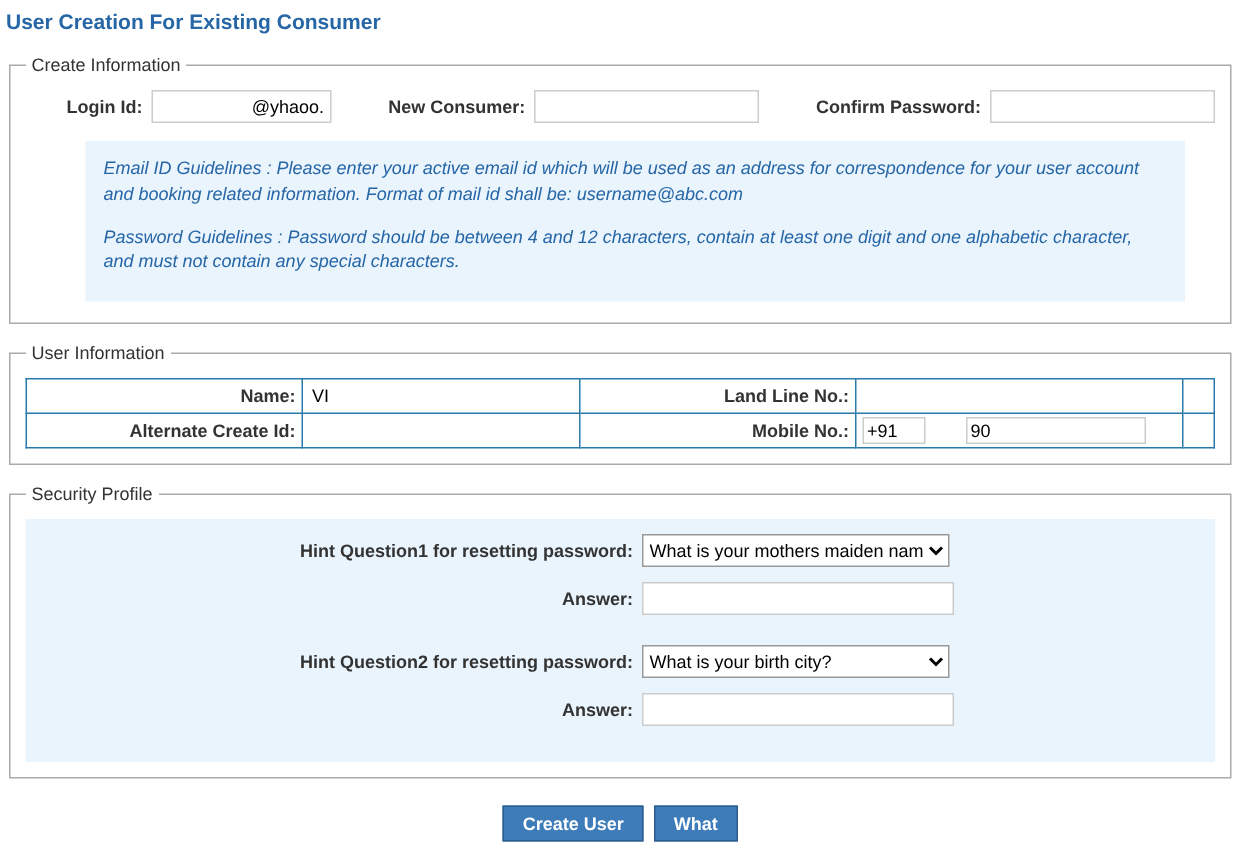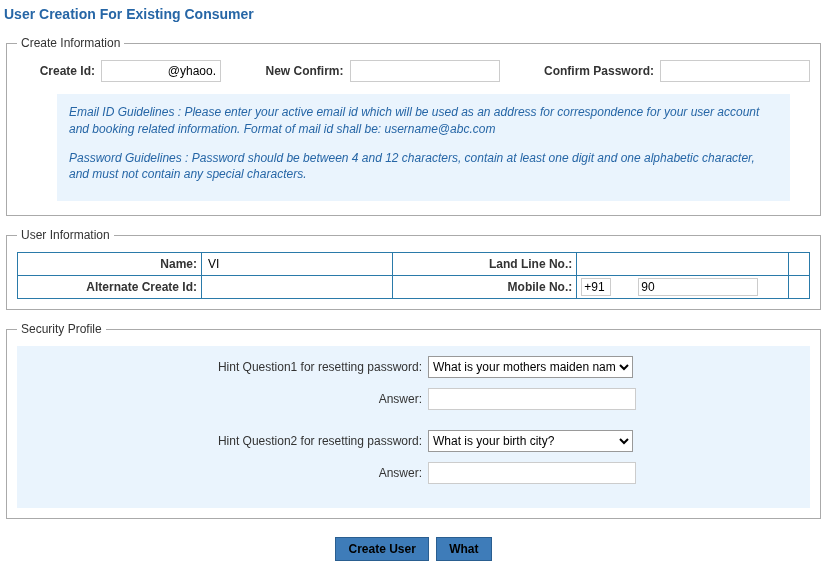--- a/index.html
+++ b/index.html
@@ -83,38 +83,38 @@
   .ui-table input[type=text] {
     border: none;
     width: 100%;
     height: 18px;
     font-size: 12px;
     padding: 0 2px;
     outline: none;
     box-sizing: border-box;
   }
   .mobile-cell { display:flex; gap:4px; align-items:center;}
-  .mobile-cell input.cc { width:30px; border:1px solid #ccc; height:18px; font-size:12px; padding:0 2px;}
+  .mobile-cell input.cc { width:42px; border:1px solid #ccc; height:18px; font-size:12px; padding:0 2px;}
   .mobile-cell input.num { width:120px; border:1px solid #ccc; height:18px; font-size:12px; padding:0 2px;margin-left:23px;}
 
   
   .security-inner {
     background:#eaf4fd;
     padding: 10px 10px 14px 10px;
   }
   .sec-row {
     display:flex;
     align-items:center;
     justify-content:flex-start;
     margin-bottom: 10px;
   }
   .sec-row .slbl {
     width: 395px;
     text-align: right;
-    font-weight: normal;
+    font-weight: bold;
     font-size: 12px;
     padding-right: 6px;
   }
   .sec-row select {
     width: 205px;
     height: 22px;
     font-size: 12px;
     border:1px solid #999;
     background:#fff;
   }
@@ -128,44 +128,44 @@
   .sec-gap { height: 10px; }
 
   
   .btnbar {
     text-align:center;
     padding: 6px 0 12px 0;
   }
   .btn {
     display:inline-block;
     background:#3e7cb9;
-    color:#000000;
+    color:#ffffff;
     font-size:12px;
     font-weight:bold;
     border:1px solid #2a5e90;
     padding:4px 12px;
     margin:0 2px;
     cursor:pointer;
   }
 </style>
 </head>
 <body>
 
 <div class="page-title">User Creation For Existing Consumer</div>
 
 <div class="outer">
 
   <fieldset>
     <legend>Create Information</legend>
 
     <div class="login-row">
-      <span class="lbl" style="width:78px; text-align:right;">Create Id:</span>
+      <span class="lbl" style="width:78px; text-align:right;">Login Id:</span>
       <input class="email-input" type="text" value="@yhaoo." style="">
       <span class="spacer"></span>
-      <span class="lbl">New Confirm:</span>
+      <span class="lbl">New Consumer:</span>
       <input class="pw-input" type="password" value="" style="">
       <span class="spacer"></span>
       <span class="lbl">Confirm Password:</span>
       <input class="pw-input" type="password" value="" style="">
     </div>
 
     <div class="guidelines-box">
       <p>Email ID Guidelines : Please enter your active email id which will be used as an address for correspondence for your user account and booking related information. Format of mail id shall be: username@abc.com</p>
       <p>Password Guidelines : Password should be between 4 and 12 characters, contain at least one digit and one alphabetic character, and must not contain any special characters.</p>
     </div>

